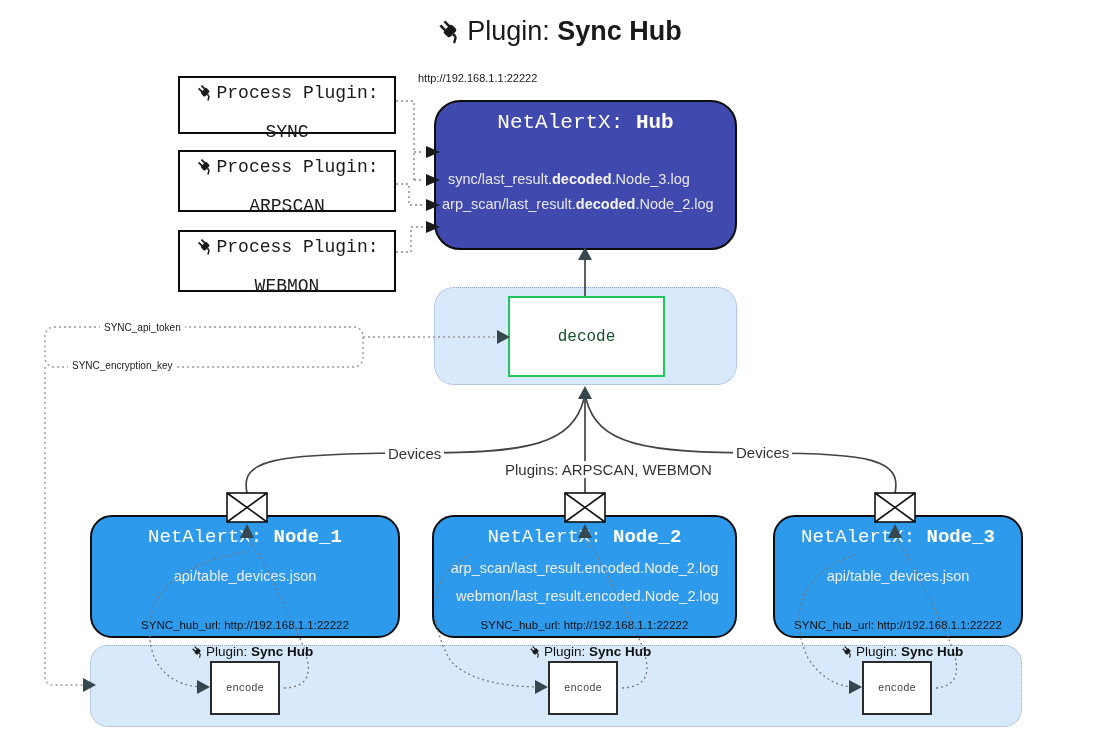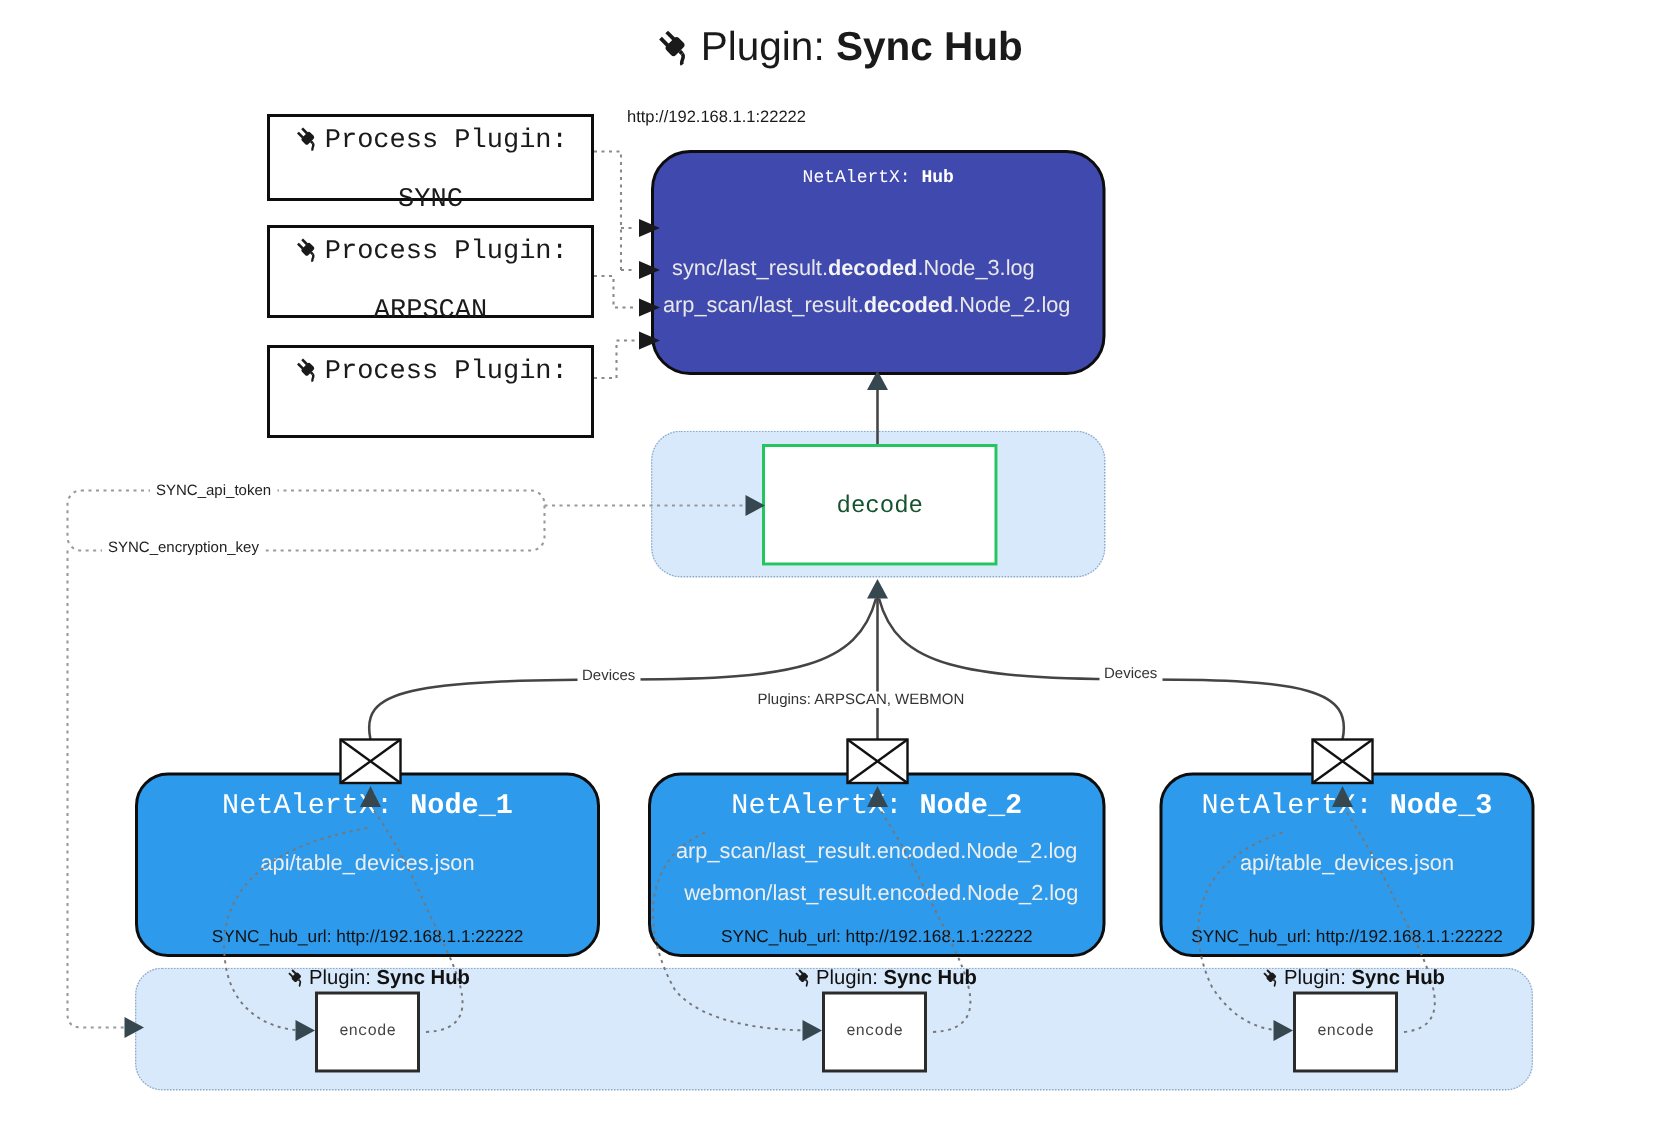--- a/index.html
+++ b/index.html
@@ -14,21 +14,21 @@
   .title{left:0;top:16px;width:1117px;text-align:center;font-size:27px;color:#1a1a1a;z-index:3;}
   .title .bold{font-weight:bold;}
   .plug-lg{width:28px;height:28px;vertical-align:-4px;margin-right:4px;}
 
   
   .hub-url{left:418px;top:72px;width:303px;text-align:left;font-size:11px;color:#1a1a1a;z-index:3;}
   .hub{
     left:434px;top:100px;width:303px;height:150px;background:#4049AE;
     border:2.5px solid #0d0d0d;border-radius:26px;box-sizing:border-box;z-index:1;
   }
-  .hub-title{left:434px;top:111px;width:303px;text-align:center;font-size:12px;color:#ffffff;z-index:2;}
+  .hub-title{left:434px;top:111px;width:303px;text-align:center;font-size:21px;color:#ffffff;z-index:2;}
   .hub-title b, .node-title b{font-weight:bold;}
   .hub-log{left:448px;width:285px;font-size:14.5px;color:#e8e8e8;white-space:nowrap;z-index:2;}
   .hub-log b{font-weight:bold;color:#f4f4f4;}
 
   
   .pp-box{
     width:218px;height:58px;background:#ffffff;border:2px solid #0d0d0d;box-sizing:border-box;
     left:178px;z-index:1;text-align:center;color:#1a1a1a;
   }
   .pp-line1{font-size:18px;margin-top:4px;white-space:nowrap;}
@@ -43,21 +43,21 @@
   .decode-box{
     left:508px;top:296px;width:157px;height:81px;background:#ffffff;border:2px solid #22c55e;
     box-sizing:border-box;z-index:1;display:flex;align-items:center;justify-content:center;
     font-size:16px;color:#14532d;
   }
 
   
   .key-label{font-size:10px;color:#222;background:#ffffff;padding:0 4px;z-index:3;white-space:nowrap;}
 
   
-  .edge-label{font-size:10px;color:#333;background:#ffffff;padding:0 3px;z-index:3;white-space:nowrap;}
+  .edge-label{font-size:15px;color:#333;background:#ffffff;padding:0 3px;z-index:3;white-space:nowrap;}
 
   
   .node{
     background:#2E9AEC;border:2.5px solid #0d0d0d;border-radius:22px;box-sizing:border-box;
     top:515px;height:123px;z-index:1;
   }
   .node-title{font-size:19px;color:#ffffff;text-align:center;z-index:2;white-space:nowrap;}
   .node-file{font-size:14.5px;color:#eeeeee;text-align:center;z-index:2;white-space:nowrap;}
   .node-huburl{font-size:11.5px;color:#111;text-align:center;z-index:2;white-space:nowrap;}
 
@@ -111,20 +111,21 @@
   <div class="abs pp-box mono" style="top:150px;height:62px;">
     <div class="pp-line1"><svg class="plug-sm" viewBox="0 0 24 24">
           <use href="#plug-shape"></use>
         </svg><span>Process Plugin:</span></div>
     <div class="pp-line2">ARPSCAN</div>
   </div>
   <div class="abs pp-box mono" style="top:230px;height:62px;">
     <div class="pp-line1"><svg class="plug-sm" viewBox="0 0 24 24">
           <use href="#plug-shape"></use>
         </svg><span>Process Plugin:</span></div>
+    <div class="pp-line2">WEBMON</div>
   </div>
 
   <div class="abs hub-url">http://192.168.1.1:22222</div>
   <div class="abs hub"></div>
   <div class="abs hub-title mono"><span>NetAlertX: </span><b>Hub</b></div>
   <div class="abs hub-log" style="top:171px;"><span>sync/last_result.</span><b>decoded</b><span>.Node_3.log</span></div>
   <div class="abs hub-log" style="top:196px;left:442px;"><span>arp_scan/last_result.</span><b>decoded</b><span>.Node_2.log</span></div>
 
   <div class="abs decode-wrap"></div>
   <div class="abs decode-box mono">decode</div>

